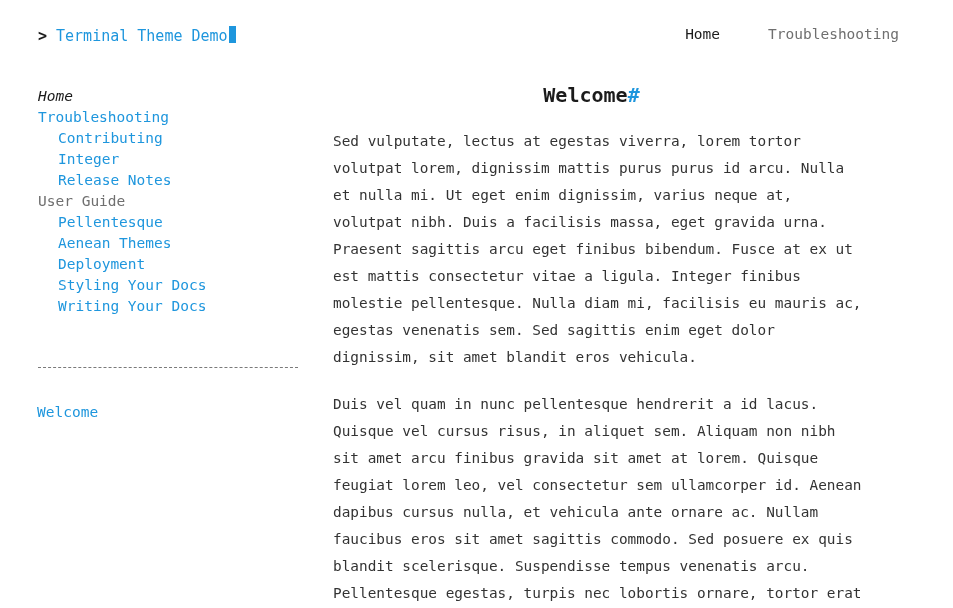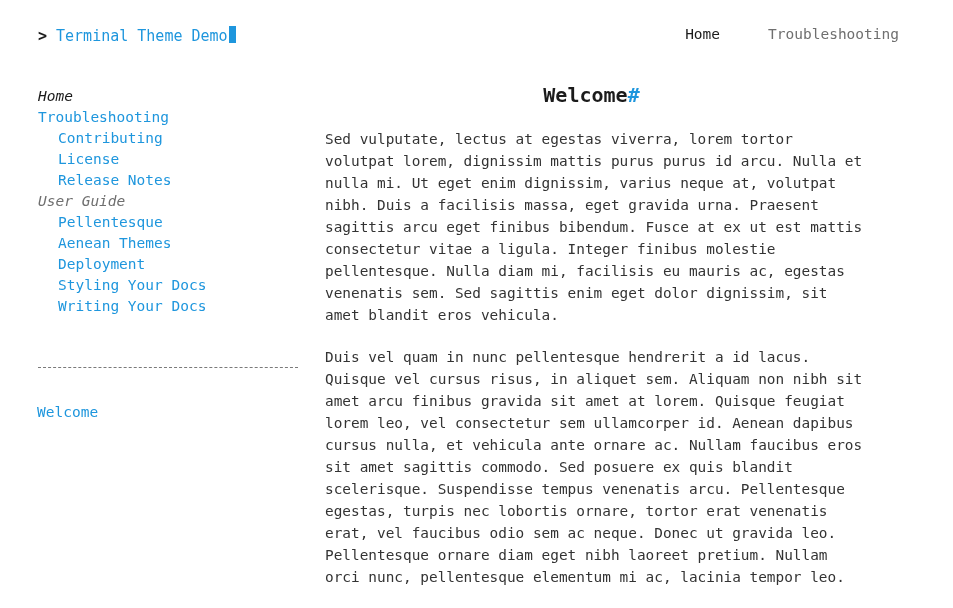--- a/index.html
+++ b/index.html
@@ -116,21 +116,20 @@
   .nav-item span {
     text-decoration: none;
     color: #1e96dd;
   }
   .nav-item .label-current {
     color: #1b1b1b;
     font-style: italic;
   }
   .nav-item .label-section {
     color: #6f6f6f;
-    font-style: italic;
   }
 
   .sidebar-divider {
     margin: 50px 0 0 0;
     width: 260px;
     height: 0;
     border: 0;
     border-top: 1px dashed #7a7a7a;
   }
 
@@ -166,23 +165,23 @@
     line-height: 22px;
     text-align: center;
   }
   .doc-heading .headerlink {
     color: #1e96dd;
     text-decoration: none;
     font-weight: bold;
   }
 
   .doc-paragraph {
-    margin: 20px 0 0 8px;
+    margin: 20px 0 0 16px;
     font-size: 14.4px;
-    line-height: 22px;
+    line-height: 27px;
     color: #333333;
     text-align: left;
   }
   .doc-paragraph:first-of-type {
     margin-top: 22px;
   }
 </style>
 </head>
 <body>
 
@@ -211,21 +210,21 @@
         <li class="nav-item level-1">
           <span class="label-current">Home</span>
         </li>
         <li class="nav-item level-1">
           <a href="#">Troubleshooting</a>
         </li>
         <li class="nav-item level-2">
           <a href="#">Contributing</a>
         </li>
         <li class="nav-item level-2">
-          <a href="#">License</a>
+          <a href="#">Integer</a>
         </li>
         <li class="nav-item level-2">
           <a href="#">Release Notes</a>
         </li>
         <li class="nav-item level-1">
           <span class="label-section">User Guide</span>
         </li>
         <li class="nav-item level-2">
           <a href="#">Pellentesque</a>
         </li>

